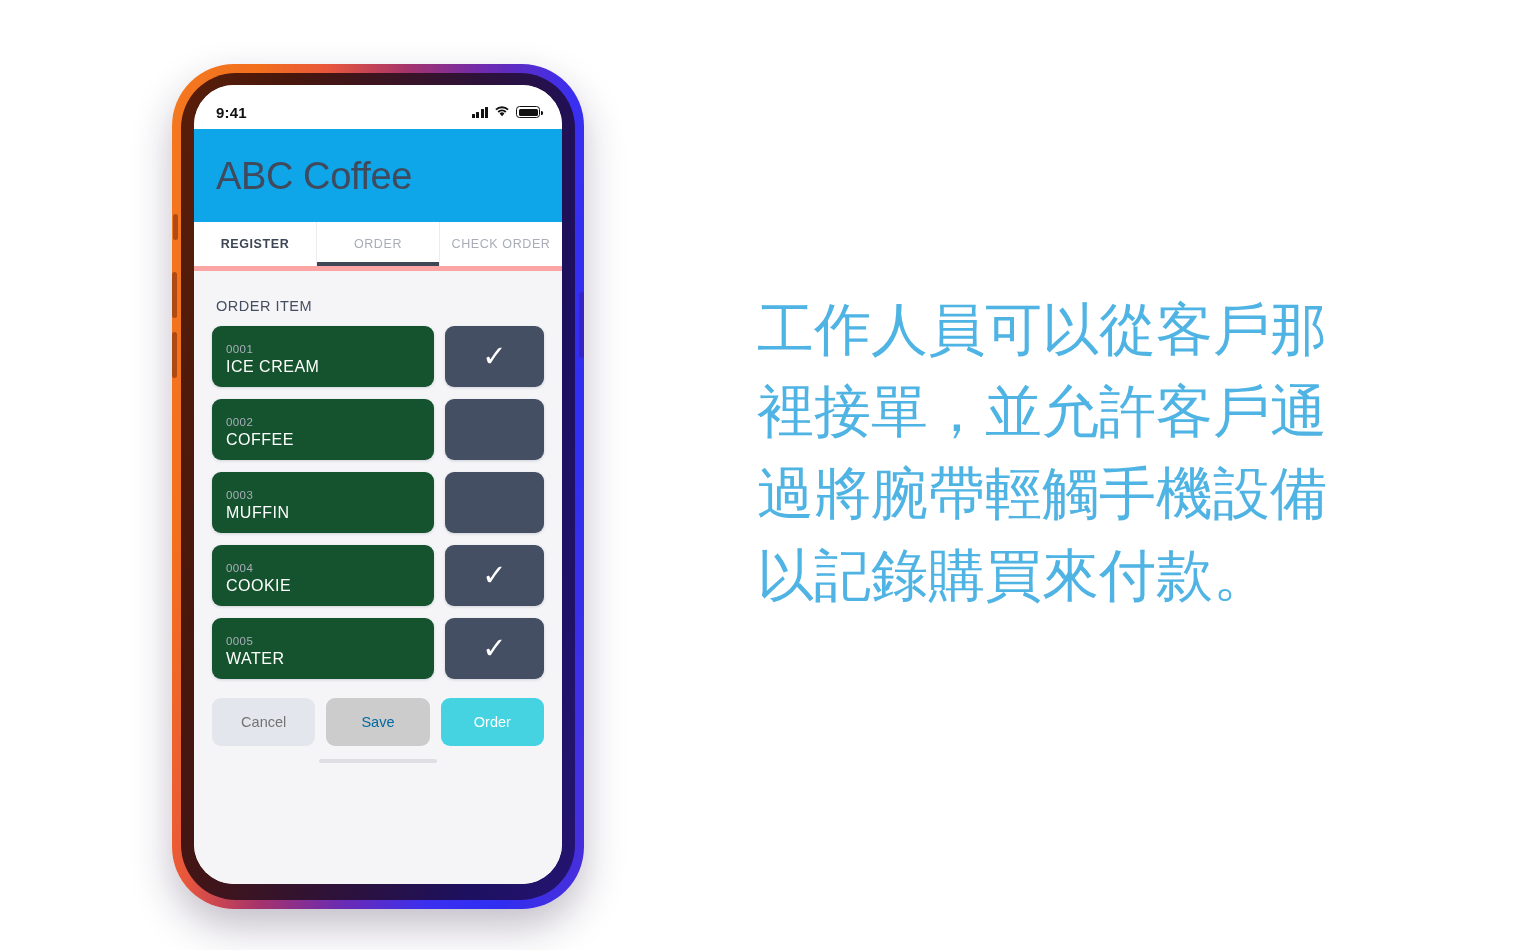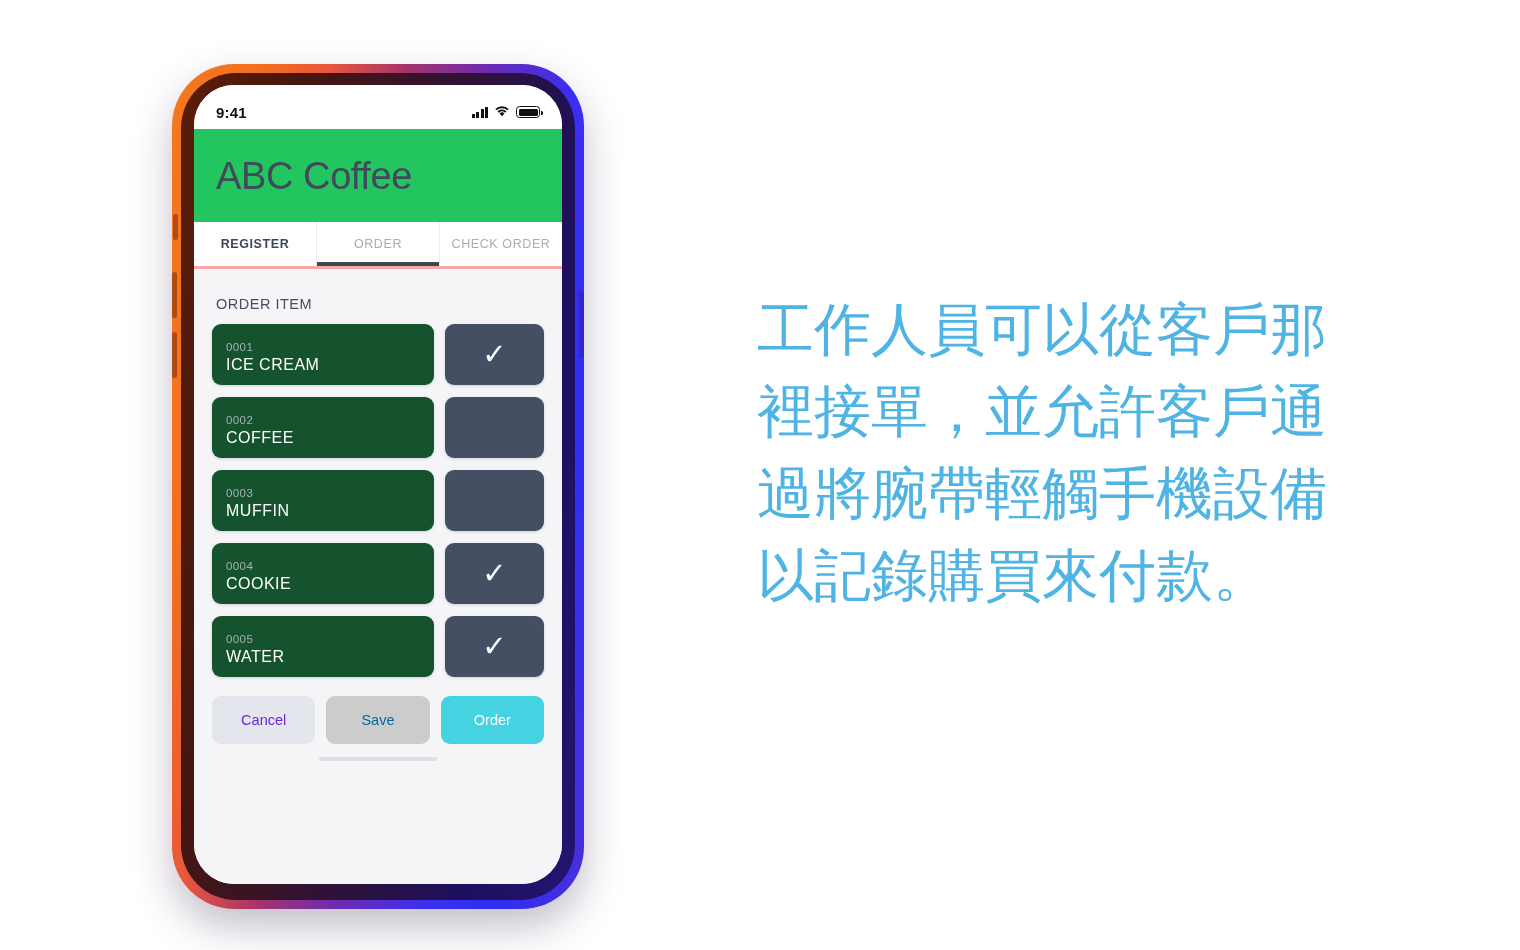--- a/index.html
+++ b/index.html
@@ -139,30 +139,30 @@
   }
 
   
   #app-title {
     flex: 0 0 auto;
     padding: 26px 0 24px 22px;
     font-size: 38px;
     font-weight: 400;
     color: #404a5c;
     letter-spacing: -0.4px;
-    background: #22c55e;
+    background: #0ea5e9;
   }
 
   
   #tab-bar {
     flex: 0 0 auto;
     display: flex;
     height: 44px;
     background: #ffffff;
-    border-bottom: 3px solid #fca5a5;
+    border-bottom: 5px solid #fca5a5;
   }
   .tab {
     flex: 1 1 0;
     position: relative;
     display: flex;
     align-items: center;
     justify-content: center;
     font-size: 12.5px;
     letter-spacing: 0.6px;
     color: #a9adb8;
@@ -248,21 +248,21 @@
     border-radius: 9px;
     border: none;
     font-size: 14.5px;
     font-family: "Liberation Sans", sans-serif;
     display: flex;
     align-items: center;
     justify-content: center;
     cursor: pointer;
     padding: 0;
   }
-  #btn-cancel { background: #e3e6ec; color: #6d28d9; }
+  #btn-cancel { background: #e3e6ec; color: #737373; }
   #btn-save   { background: #cccccc; color: #0369a1; }
   #btn-order  { background: #45d3e2; color: #ffffff; }
 
   #home-indicator {
     flex: 0 0 auto;
     height: 30px;
     display: flex;
     align-items: center;
     justify-content: center;
     background: #f5f5f8;

